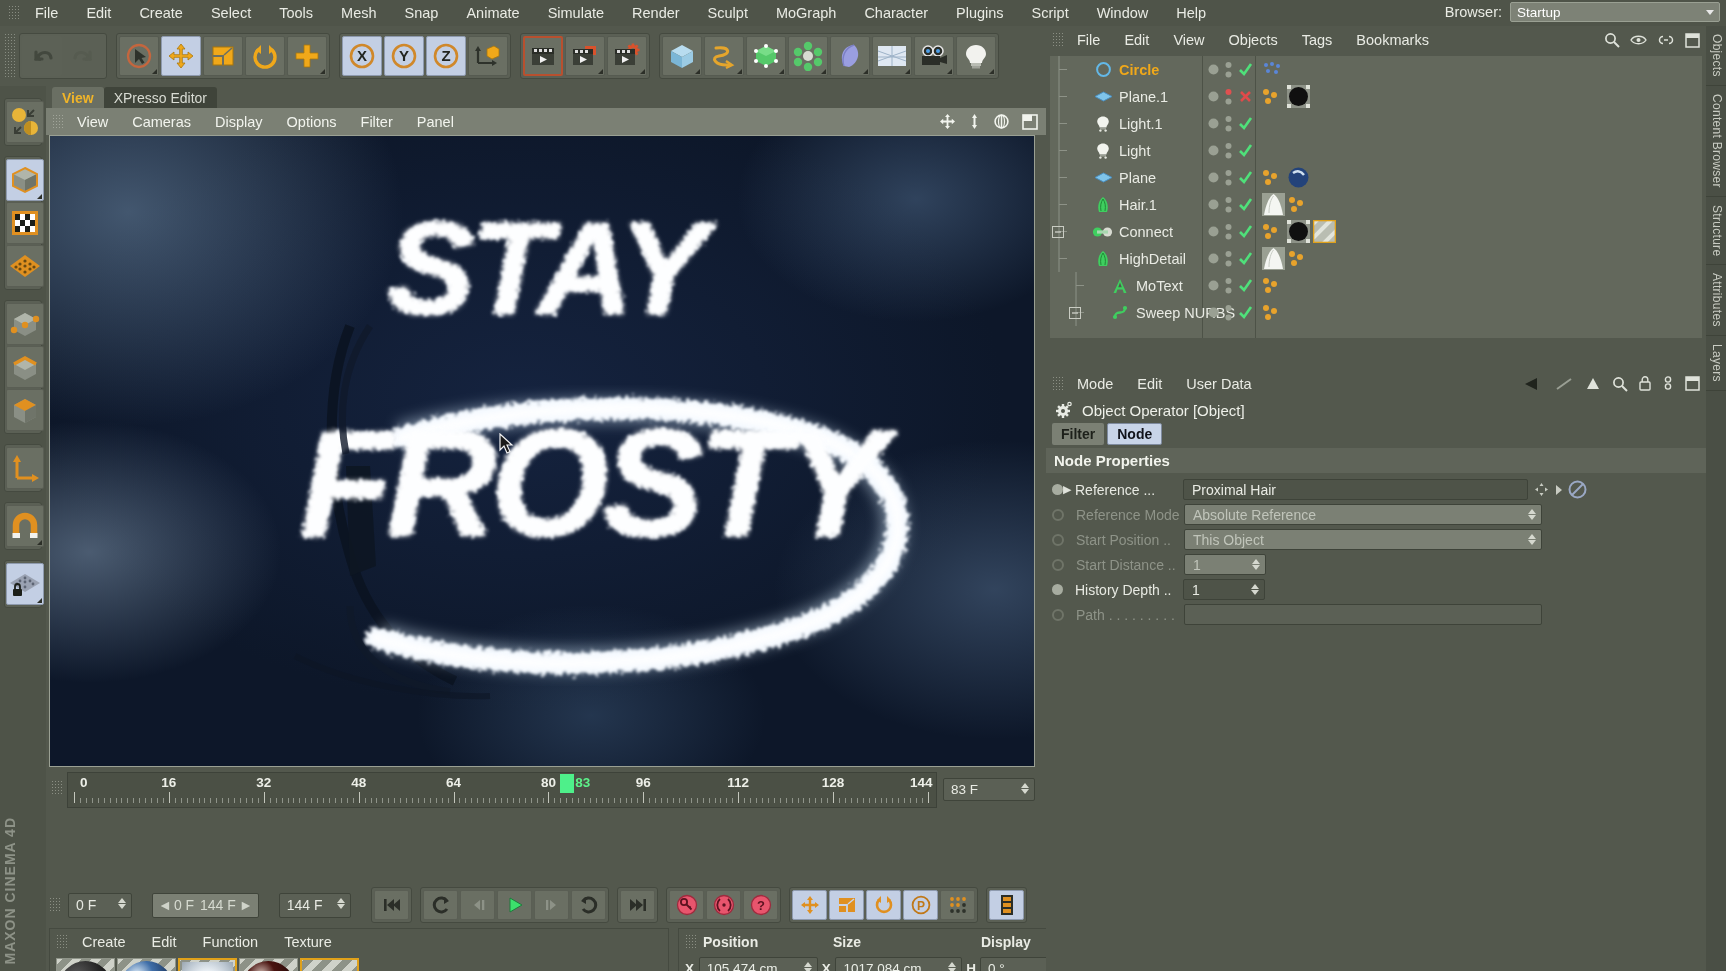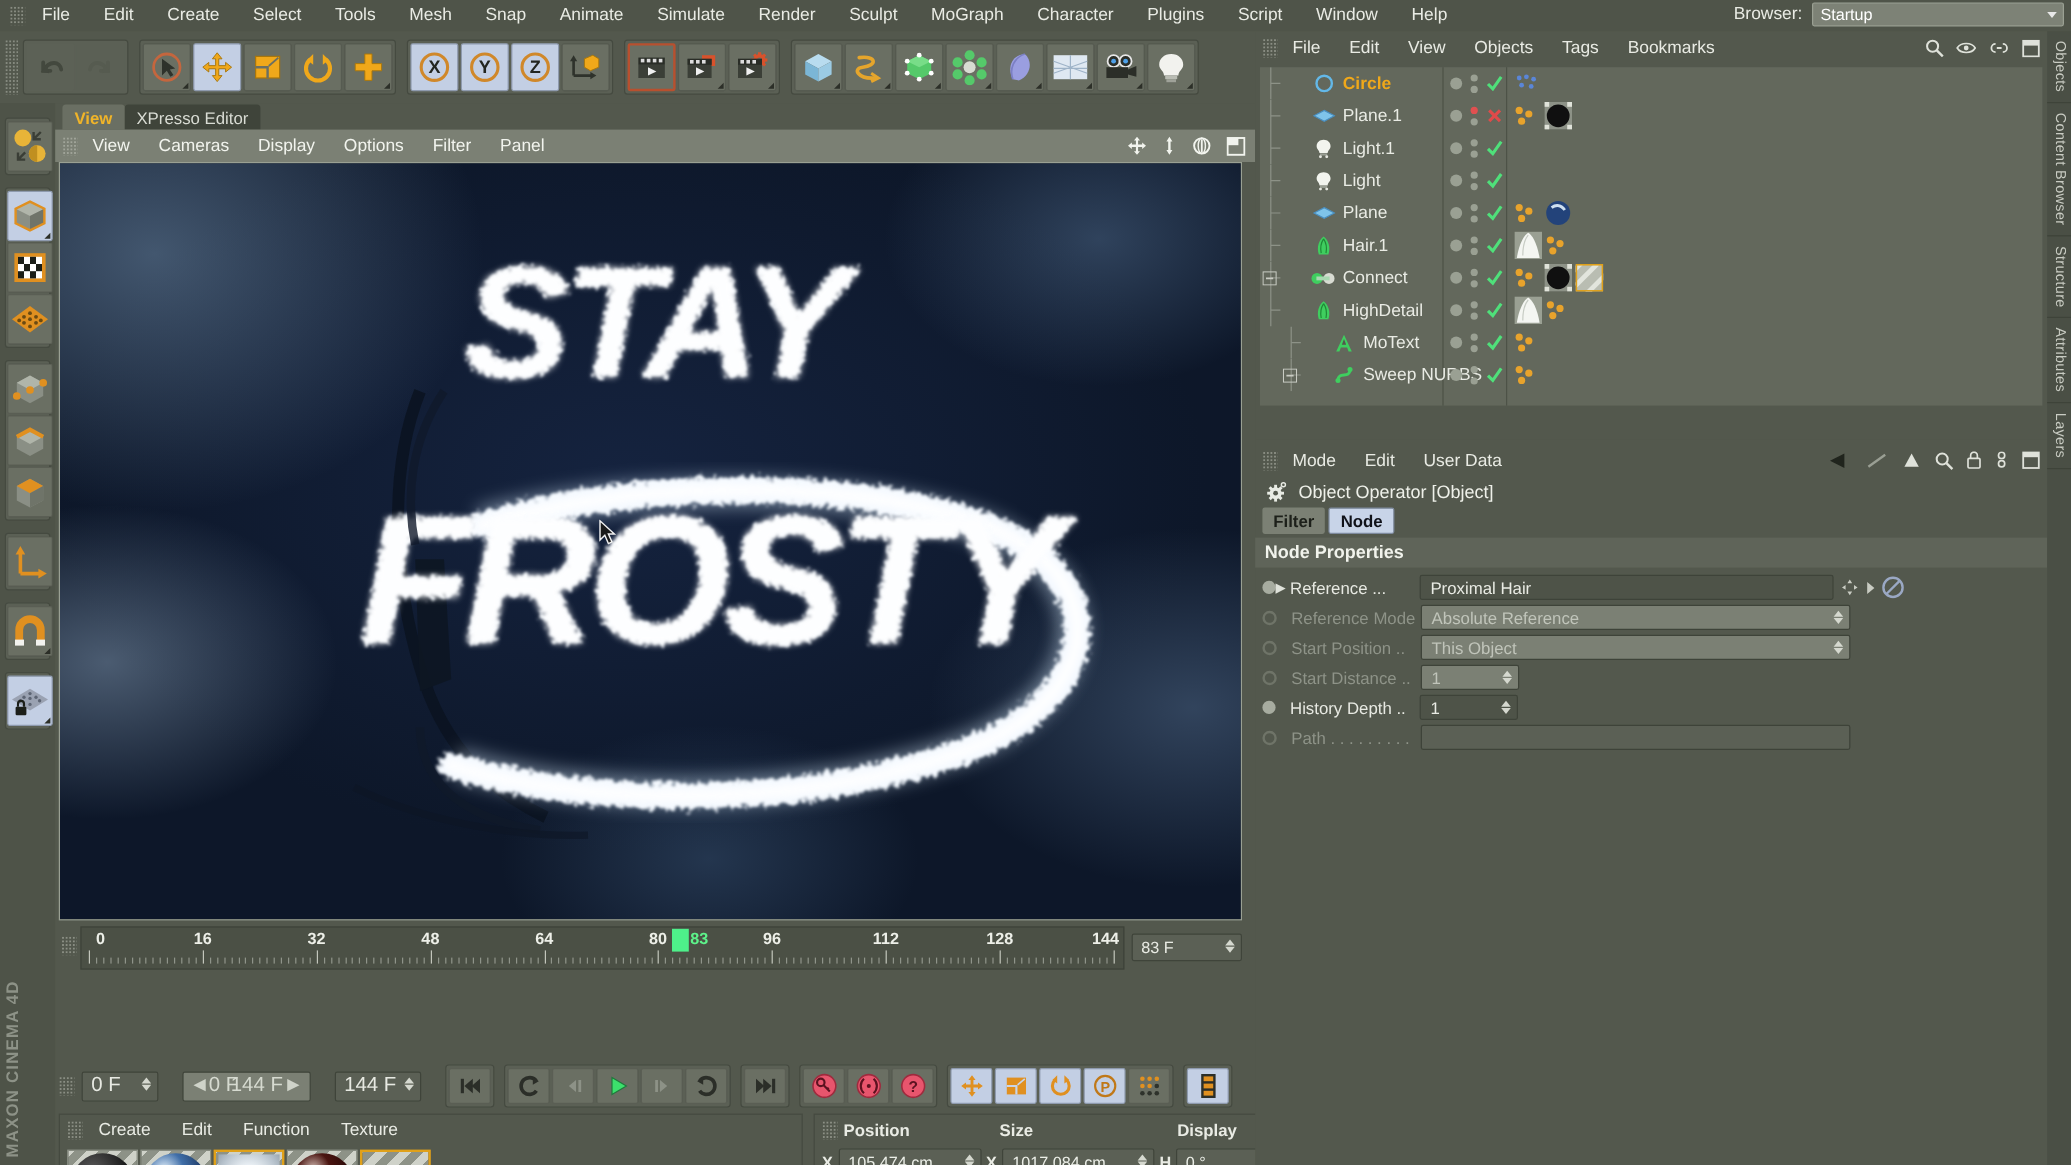--- a/index.html
+++ b/index.html
@@ -89,21 +89,21 @@
   .spin { position:absolute; right:5px; top:4px; display:flex; flex-direction:column; gap:1px; }
   .spin i { display:block; width:0;height:0; border-left:4px solid transparent;
      border-right:4px solid transparent; }
   .spin i.u { border-bottom:5px solid #d5d8cf; }
   .spin i.d { border-top:5px solid #d5d8cf; }
 
   
   #transport { position:absolute; left:3px; top:800px; width:986px; height:38px;
      display:flex; align-items:center; gap:0; }
   .tfield { height:25px; background:#5b6055; border:1px solid #3f443a; border-radius:2px;
-     color:#e7e9e2; font-size:17px; display:flex; align-items:flex-start; padding-left:7px;
+     color:#e7e9e2; font-size:14px; display:flex; align-items:center; padding-left:7px;
      position:relative; margin-right:20px; }
   .tfield.inner { background:#7b8074; }
   .pgrp { display:flex; background:#5b6055; border:1px solid #454a40; border-radius:3px; padding:1px; margin-right:8px;}
   .pbtn { width:35px;height:30px; background:#6a6f63; margin:1px; border-radius:2px;
      display:flex;align-items:center;justify-content:center; border:1px solid rgba(0,0,0,.15);}
   .pbtn.on { background:#c3cfe4; border-color:#8e9aae; }
 
   
   #matwrap { position:absolute; left:3px; top:842px; width:620px; height:128px; background:#53584d;
      border:1px solid #454a40; }

